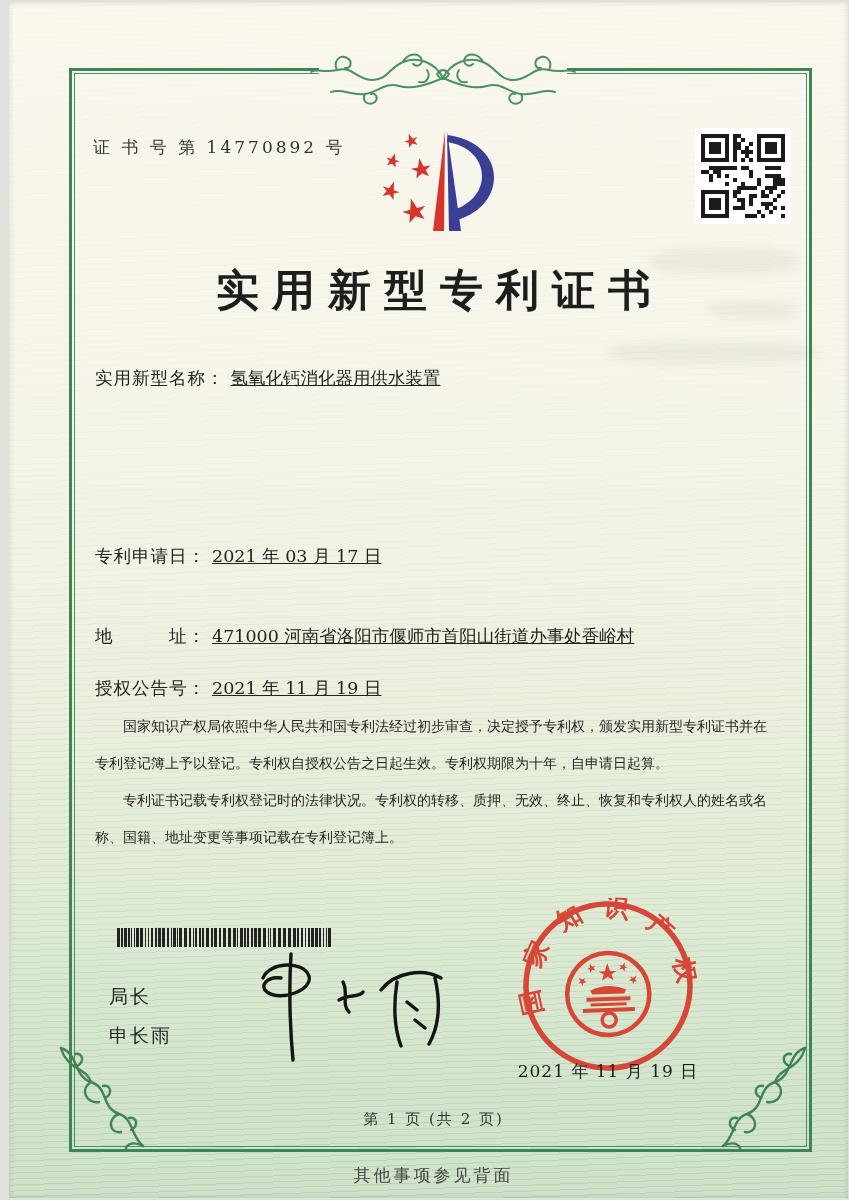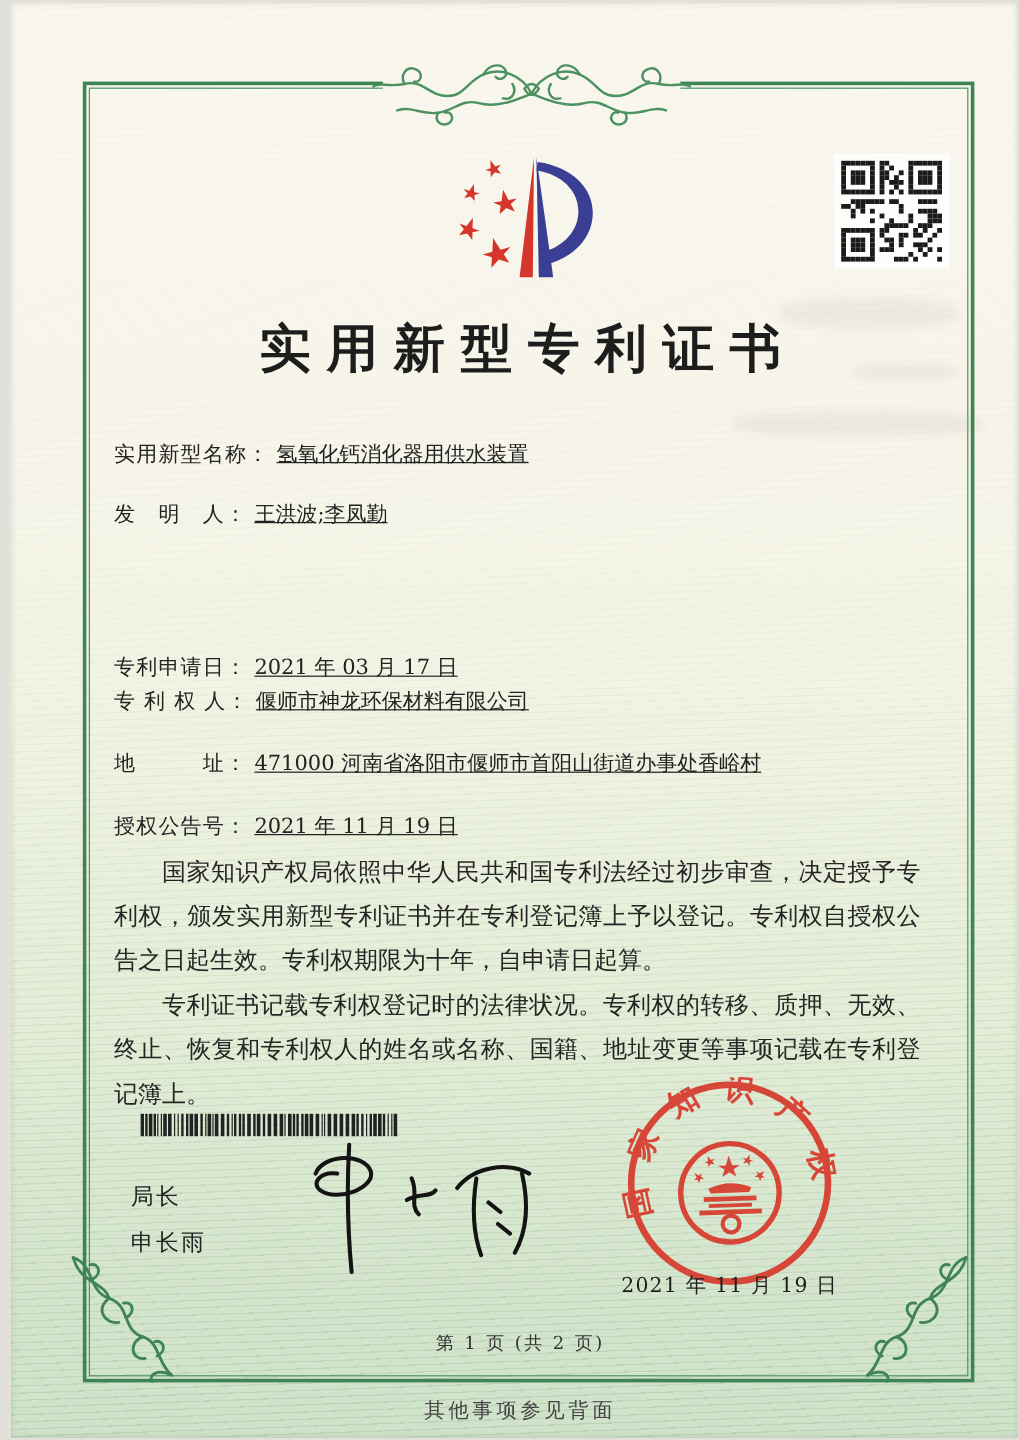--- a/index.html
+++ b/index.html
@@ -32,21 +32,21 @@
     position:absolute;left:0;top:260px;width:849px;margin:0;
     text-align:center;font-size:43px;font-weight:bold;color:#1d1d1d;
     letter-spacing:13px;text-indent:13px;
   }
   .row{position:absolute;left:86px;font-size:17.5px;color:#222;white-space:nowrap;}
   .row .flabel{letter-spacing:1px;text-align:center;}
   .row .fvalue{margin-left:6px;text-decoration:underline;}
   .grant-right{position:absolute;left:338px;top:0;}
   .body-text{
     position:absolute;left:86px;top:706px;width:672px;
-    font-size:20px;color:#252525;line-height:37px;text-align:justify;
+    font-size:14px;color:#252525;line-height:37px;text-align:justify;
   }
   .body-text p{margin:0;text-indent:2em;}
   .barcode-wrap{position:absolute;left:108px;top:926px;width:220px;height:19px;}
   .signer{position:absolute;left:100px;top:982px;font-size:19px;color:#222;
     font-family:Liberation Sans, sans-serif;}
   .signer div{margin-bottom:13px;letter-spacing:2px;}
   .sig-svg{position:absolute;left:238px;top:946px;}
   .seal-svg{position:absolute;left:506px;top:896px;opacity:0.92;transform:rotate(-2deg);}
   .seal-date{
     position:absolute;left:506px;top:1058px;width:186px;text-align:center;
@@ -111,20 +111,21 @@
     </g>
   </svg>
   <svg class="corner-br" width="100" height="108" viewBox="0 0 100 108">
     <g stroke="#3e8455" stroke-width="2.4" fill="none" stroke-linecap="round">
       <path d="M96,4 C78,10 84,32 66,38 C48,44 56,64 38,70 C24,74 26,92 14,102"></path>
       <path d="M96,4 C90,26 70,24 66,38 M66,38 C78,46 70,60 58,58 M38,70 C50,74 48,90 36,88 M14,102 C26,96 34,102 30,108"></path>
       <path d="M80,22 C72,18 74,8 82,10 M52,54 C44,50 46,40 54,42 M26,86 C18,82 20,72 28,74"></path>
     </g>
   </svg>
 
+  <div class="cert-no">证 书 号 第 14770892 号</div>
 
   <svg class="logo-svg" width="135" height="107" viewBox="0 0 135 107">
     <defs>
       <path id="st" d="M0,-1 L0.294,-0.09 1,-0.09 0.427,0.27 0.647,0.951 0,0.54 -0.647,0.951 -0.427,0.27 -1,-0.09 -0.294,-0.09 Z"></path>
     </defs>
     <g fill="#d6352b">
       <use href="#st" transform="translate(30,12) scale(7) rotate(-20)"></use>
       <use href="#st" transform="translate(12,32) scale(7) rotate(15)"></use>
       <use href="#st" transform="translate(40,40) scale(10) rotate(-10)"></use>
       <use href="#st" transform="translate(10,62) scale(9) rotate(20)"></use>
@@ -333,28 +334,22 @@
         <rect x="52" y="80" width="4" height="4" fill="#1b1b1b"></rect>
         <rect x="60" y="80" width="4" height="4" fill="#1b1b1b"></rect>
         <rect x="80" y="80" width="4" height="4" fill="#1b1b1b"></rect>
       </svg></div>
 
   <h1 class="title">实用新型专利证书</h1>
 
   <div class="row" style="top:364px">
     <span class="flabel">实用新型名称：</span><span class="fvalue">氢氧化钙消化器用供水装置</span>
   </div>
-  <div class="row" style="top:414px">
-    <span class="flabel">发　明　人：</span><span class="fvalue">王洪波;李凤勤</span>
-  </div>
   <div class="row" style="top:542px">
     <span class="flabel">专利申请日：</span><span class="fvalue">2021 年 03 月 17 日</span>
-  </div>
-  <div class="row" style="top:570px">
-    <span class="flabel">专 利 权 人：</span><span class="fvalue">偃师市神龙环保材料有限公司</span>
   </div>
   <div class="row" style="top:622px">
     <span class="flabel">地　　　址：</span><span class="fvalue">471000 河南省洛阳市偃师市首阳山街道办事处香峪村</span>
   </div>
 
   <div class="row" style="top:674px;width:680px">
     <span class="flabel">授权公告号：</span><span class="fvalue">2021 年 11 月 19 日</span>
   </div>
 
   <div class="body-text">

